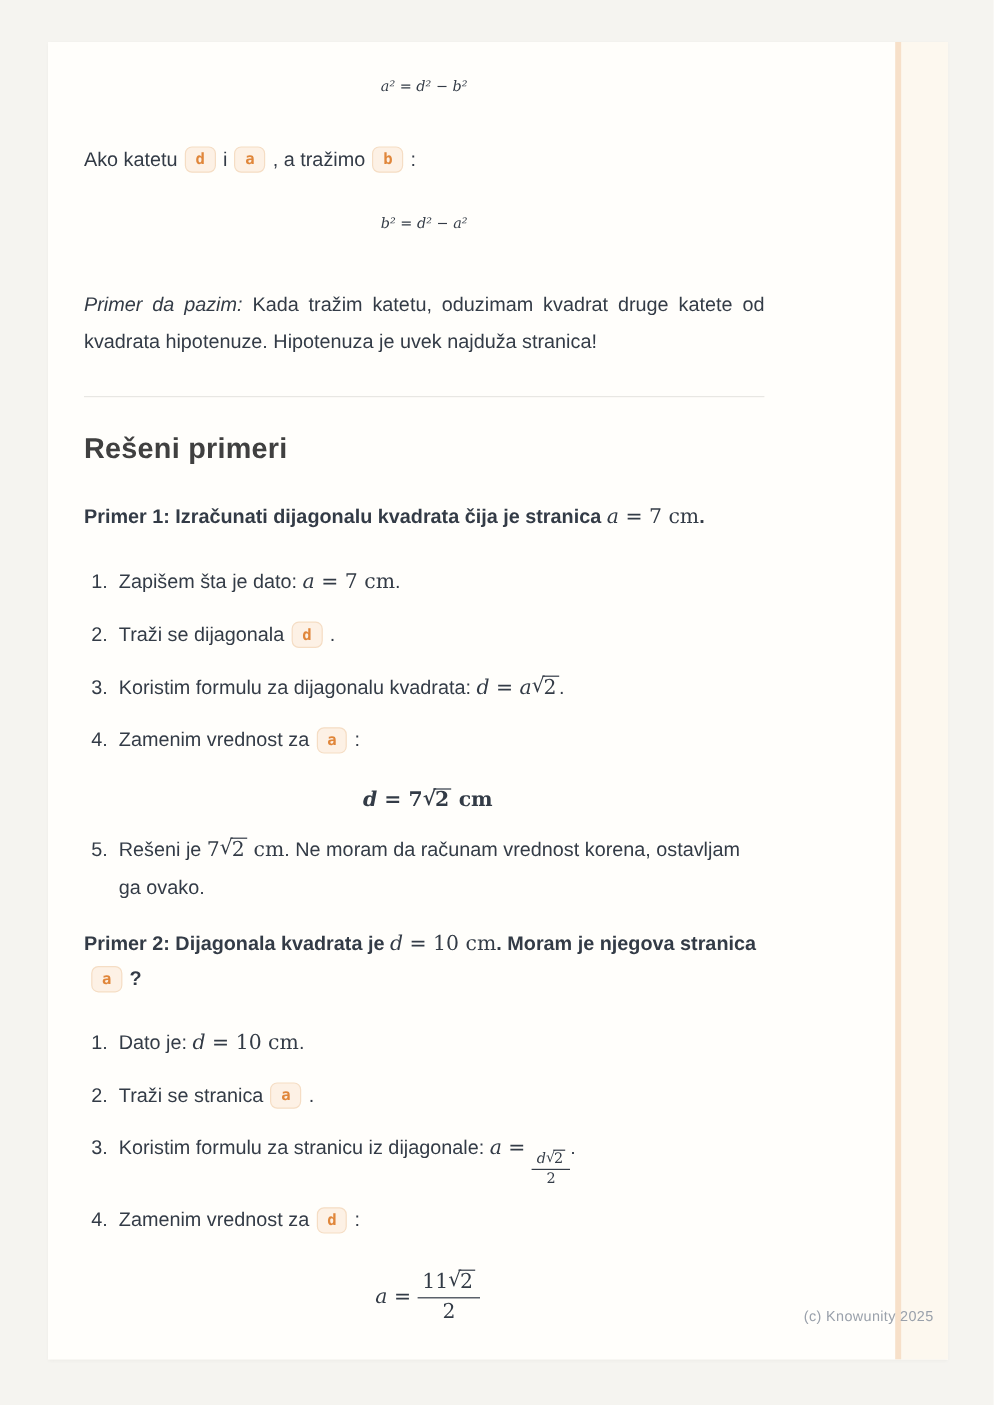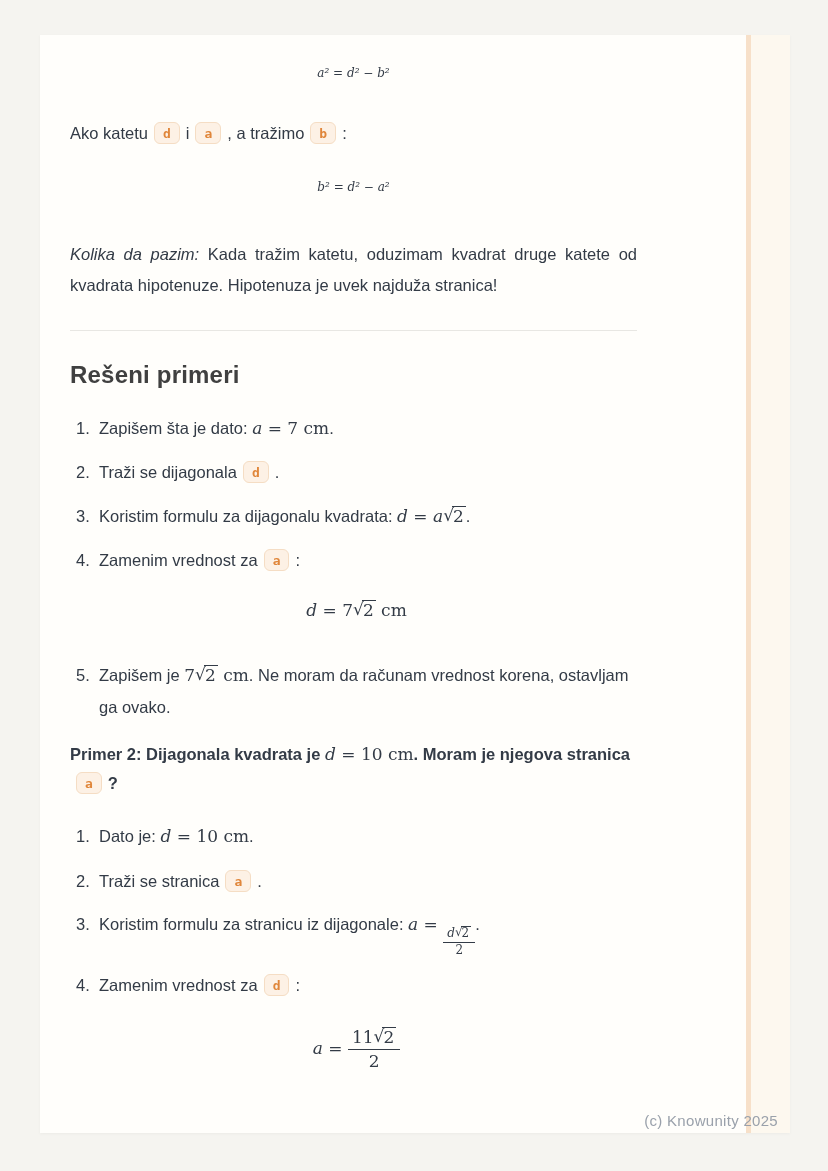--- a/index.html
+++ b/index.html
@@ -48,21 +48,21 @@
     font-family: "DejaVu Serif", "Liberation Serif", serif;
     font-size: 12px;
   }
   .formula {
     text-align: center;
     font-family: "DejaVu Serif", "Liberation Serif", serif;
     font-size: 17px;
   }
   .formula-top { margin: 14px 0 0; }
   .formula-b2  { margin: 28px 0 0; }
-  .formula-d7  { margin: 24px 0 40px; }
+  .formula-d7  { margin: 24px 0 16px; font-weight: bold; }
   .formula-frac  { margin: 26px 0 34px; }
   .sqrt { white-space: nowrap; }
   .sq { display: inline-block; transform: translateY(-1px); }
   .rad {
     display: inline-block;
     border-top: 1.3px solid currentColor;
     margin-left: -2px;
     padding: 0 2px 0 1px;
     line-height: 1.15;
   }
@@ -120,22 +120,22 @@
     font-family: "DejaVu Sans Mono", "Liberation Mono", monospace;
     font-size: 13px;
     font-weight: 700;
     line-height: 1;
     padding: 4px 8px 3px;
     margin: 0 6px;
     vertical-align: 1px;
   }
   .footer {
     position: absolute;
-    right: 12px; bottom: 4px;
-    font-size: 15px;
+    right: 12px; bottom: 29px;
+    font-size: 12px;
     color: #9aa1ab;
     letter-spacing: 0.3px;
     z-index: 3;
   }
 </style>
 </head>
 <body>
 
 <div class="card">
   <div class="strip-zone"></div>
@@ -149,49 +149,53 @@
 
     <p class="know">
       <span>Ako katetu</span><span class="badge">d</span><span>i</span><span class="badge">a</span><span>, a tražimo</span><span class="badge">b</span><span>:</span>
     </p>
 
     <div class="formula formula-b2">
       <span class="mi">b² = d² − a²</span>
     </div>
 
     <p class="note">
-      <i>Kolika da pazim:</i>
+      <i>Primer da pazim:</i>
       <span>Kada tražim katetu, oduzimam kvadrat druge katete od kvadrata hipotenuze. Hipotenuza je uvek najduža stranica!</span>
     </p>
 
     <hr class="divider">
 
     <h2>Rešeni primeri</h2>
 
+    <p class="ptitle title1">
+      <span>Primer 1: Izračunati dijagonalu kvadrata čija je stranica</span>
+      <span class="m"><i>a</i><span> = 7 cm</span></span><span>.</span>
+    </p>
 
     <div class="steps">
       <div class="step">
         <span class="num">1.</span><span>Zapišem šta je dato: </span><span class="m"><i>a</i><span> = 7 cm</span></span><span>.</span>
       </div>
       <div class="step">
         <span class="num">2.</span><span>Traži se dijagonala</span><span class="badge">d</span><span>.</span>
       </div>
       <div class="step">
         <span class="num">3.</span><span>Koristim formulu za dijagonalu kvadrata: </span><span class="m"><i>d</i><span> = </span><i>a</i><span class="sqrt"><span class="sq">√</span><span class="rad">2</span></span></span><span>.</span>
       </div>
       <div class="step">
         <span class="num">4.</span><span>Zamenim vrednost za</span><span class="badge">a</span><span>:</span>
       </div>
 
       <div class="formula formula-d7">
         <span class="m"><i>d</i><span> = </span><span>7</span><span class="sqrt"><span class="sq">√</span><span class="rad">2</span></span><span> cm</span></span>
       </div>
 
       <div class="step">
-        <span class="num">5.</span><span>Zapišem je </span><span class="m"><span>7</span><span class="sqrt"><span class="sq">√</span><span class="rad">2</span></span><span> cm</span></span><span>. Ne moram da računam vrednost korena, ostavljam ga ovako.</span>
+        <span class="num">5.</span><span>Rešeni je </span><span class="m"><span>7</span><span class="sqrt"><span class="sq">√</span><span class="rad">2</span></span><span> cm</span></span><span>. Ne moram da računam vrednost korena, ostavljam ga ovako.</span>
       </div>
     </div>
 
     <p class="ptitle title2">
       <span>Primer 2: Dijagonala kvadrata je</span>
       <span class="m"><i>d</i><span> = 10 cm</span></span><span>. Moram je njegova stranica</span><span class="badge">a</span><span>?</span>
     </p>
 
     <div class="steps">
       <div class="step">

